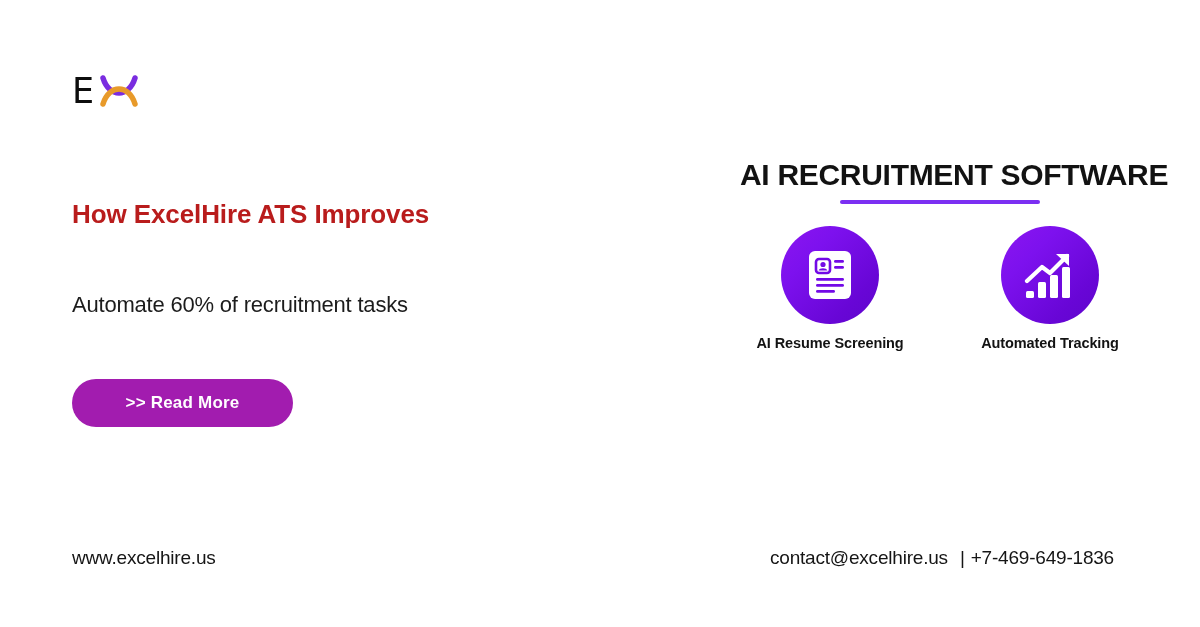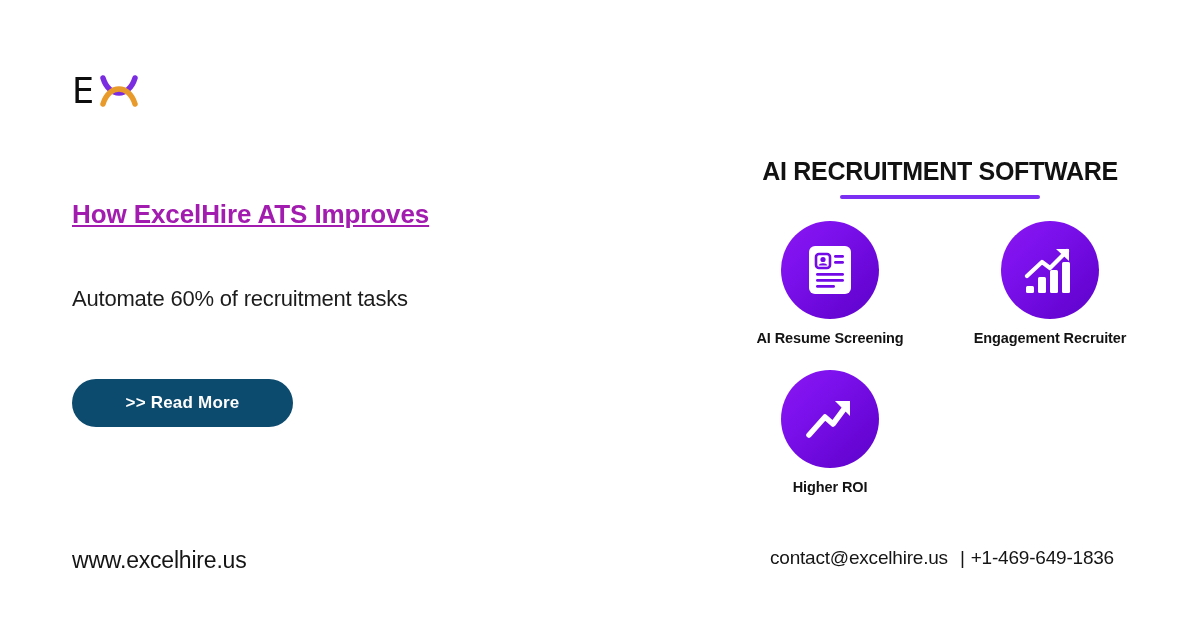--- a/index.html
+++ b/index.html
@@ -51,62 +51,61 @@
 
   
   .headline {
     position: absolute;
     left: 72px;
     top: 198px;
     width: 560px;
     font-size: 26px;
     font-weight: bold;
     line-height: 1.27;
-    color: #a21caf;
+    color: #b91c1c;
     letter-spacing: -0.1px;
-    text-decoration: underline;
   }
   .subhead {
     position: absolute;
     left: 72px;
-    top: 283px;
+    top: 289px;
     width: 620px;
     font-size: 22px;
     font-weight: 400;
     line-height: 1.42;
     color: #1c1c1c;
     letter-spacing: -0.2px;
   }
   .cta-button {
     position: absolute;
     left: 72px;
     top: 379px;
     width: 221px;
     height: 48px;
     border: none;
     border-radius: 24px;
-    background: #0c4a6e;
+    background: #a21caf;
     color: #ffffff;
     font-family: "Liberation Sans", sans-serif;
     font-size: 17px;
     font-weight: bold;
     letter-spacing: 0.2px;
     cursor: pointer;
     padding: 0;
   }
 
   
   .panel {
     position: absolute;
     left: 740px;
     top: 158px;
     width: 400px;
   }
   .panel-title {
-    font-size: 25px;
+    font-size: 30px;
     font-weight: bold;
     color: #121212;
     text-align: center;
     letter-spacing: -0.3px;
     line-height: 1.1;
     white-space: nowrap;
   }
   .panel-underline {
     width: 200px;
     height: 4px;
@@ -144,21 +143,21 @@
     text-align: center;
     letter-spacing: -0.1px;
     white-space: nowrap;
   }
 
   
   .footer-website {
     position: absolute;
     left: 72px;
     top: 547px;
-    font-size: 23px;
+    font-size: 19px;
     color: #151515;
     letter-spacing: -0.2px;
   }
   .footer-contact {
     position: absolute;
     right: 86px;
     top: 547px;
     font-size: 19px;
     color: #151515;
     letter-spacing: -0.2px;
@@ -229,39 +228,28 @@
             <svg width="54" height="50" viewBox="0 0 54 50">
               <rect x="3" y="41" width="8" height="7" rx="1.5" fill="#ffffff"></rect>
               <rect x="15" y="32" width="8" height="16" rx="1.5" fill="#ffffff"></rect>
               <rect x="27" y="25" width="8" height="23" rx="1.5" fill="#ffffff"></rect>
               <rect x="39" y="17" width="8" height="31" rx="1.5" fill="#ffffff"></rect>
               <path d="M4 31 L19 17 L27 23 L44 6" fill="none" stroke="#ffffff" stroke-width="4.2" stroke-linecap="round" stroke-linejoin="round"></path>
               <path d="M33 4 L46 4 L46 16 Z" fill="#ffffff"></path>
             </svg>
           </span>
         </div>
-        <div class="feature-label">Engagement Recruiter</div>
+        <div class="feature-label">Automated Tracking</div>
       </div>
 
-      <div class="feature">
-        <div class="feature-circle">
-          <span>
-            <svg width="52" height="46" viewBox="0 0 52 46">
-              <path d="M5 39 L21 21 L29 28 L43 9" fill="none" stroke="#ffffff" stroke-width="5.5" stroke-linecap="round" stroke-linejoin="round"></path>
-              <path d="M31 5 L46 5 L46 20 Z" fill="#ffffff"></path>
-            </svg>
-          </span>
-        </div>
-        <div class="feature-label">Higher ROI</div>
-      </div>
 
     </div>
   </div>
 
   <div class="footer-website">www.excelhire.us</div>
 
   <div class="footer-contact">
     <span>contact@excelhire.us</span>
     <span class="footer-sep">|</span>
-    <span>+1-469-649-1836</span>
+    <span>+7-469-649-1836</span>
   </div>
 
 </div>
 
 </body></html>

